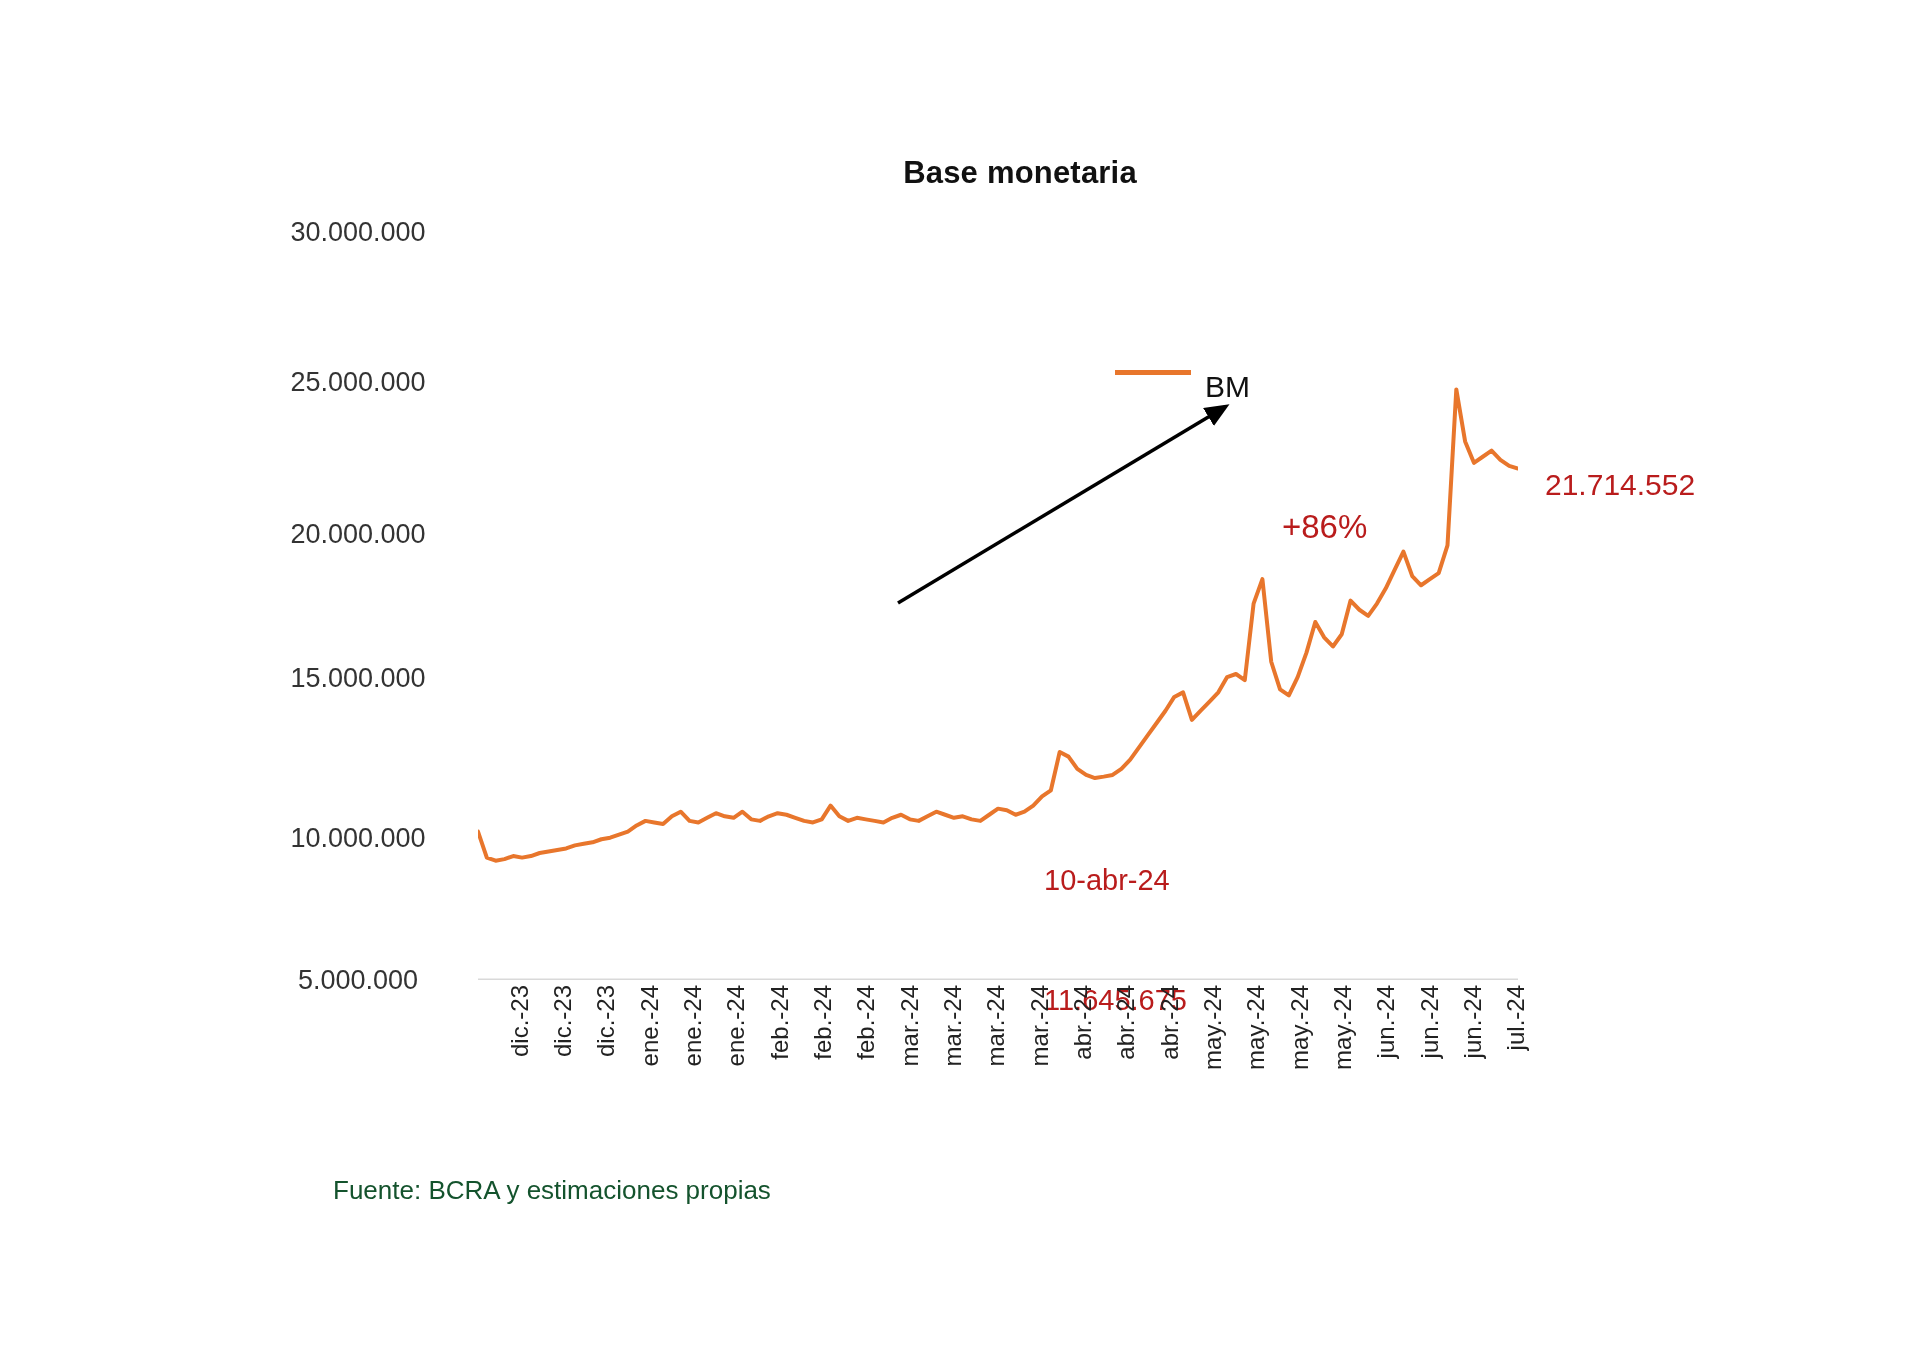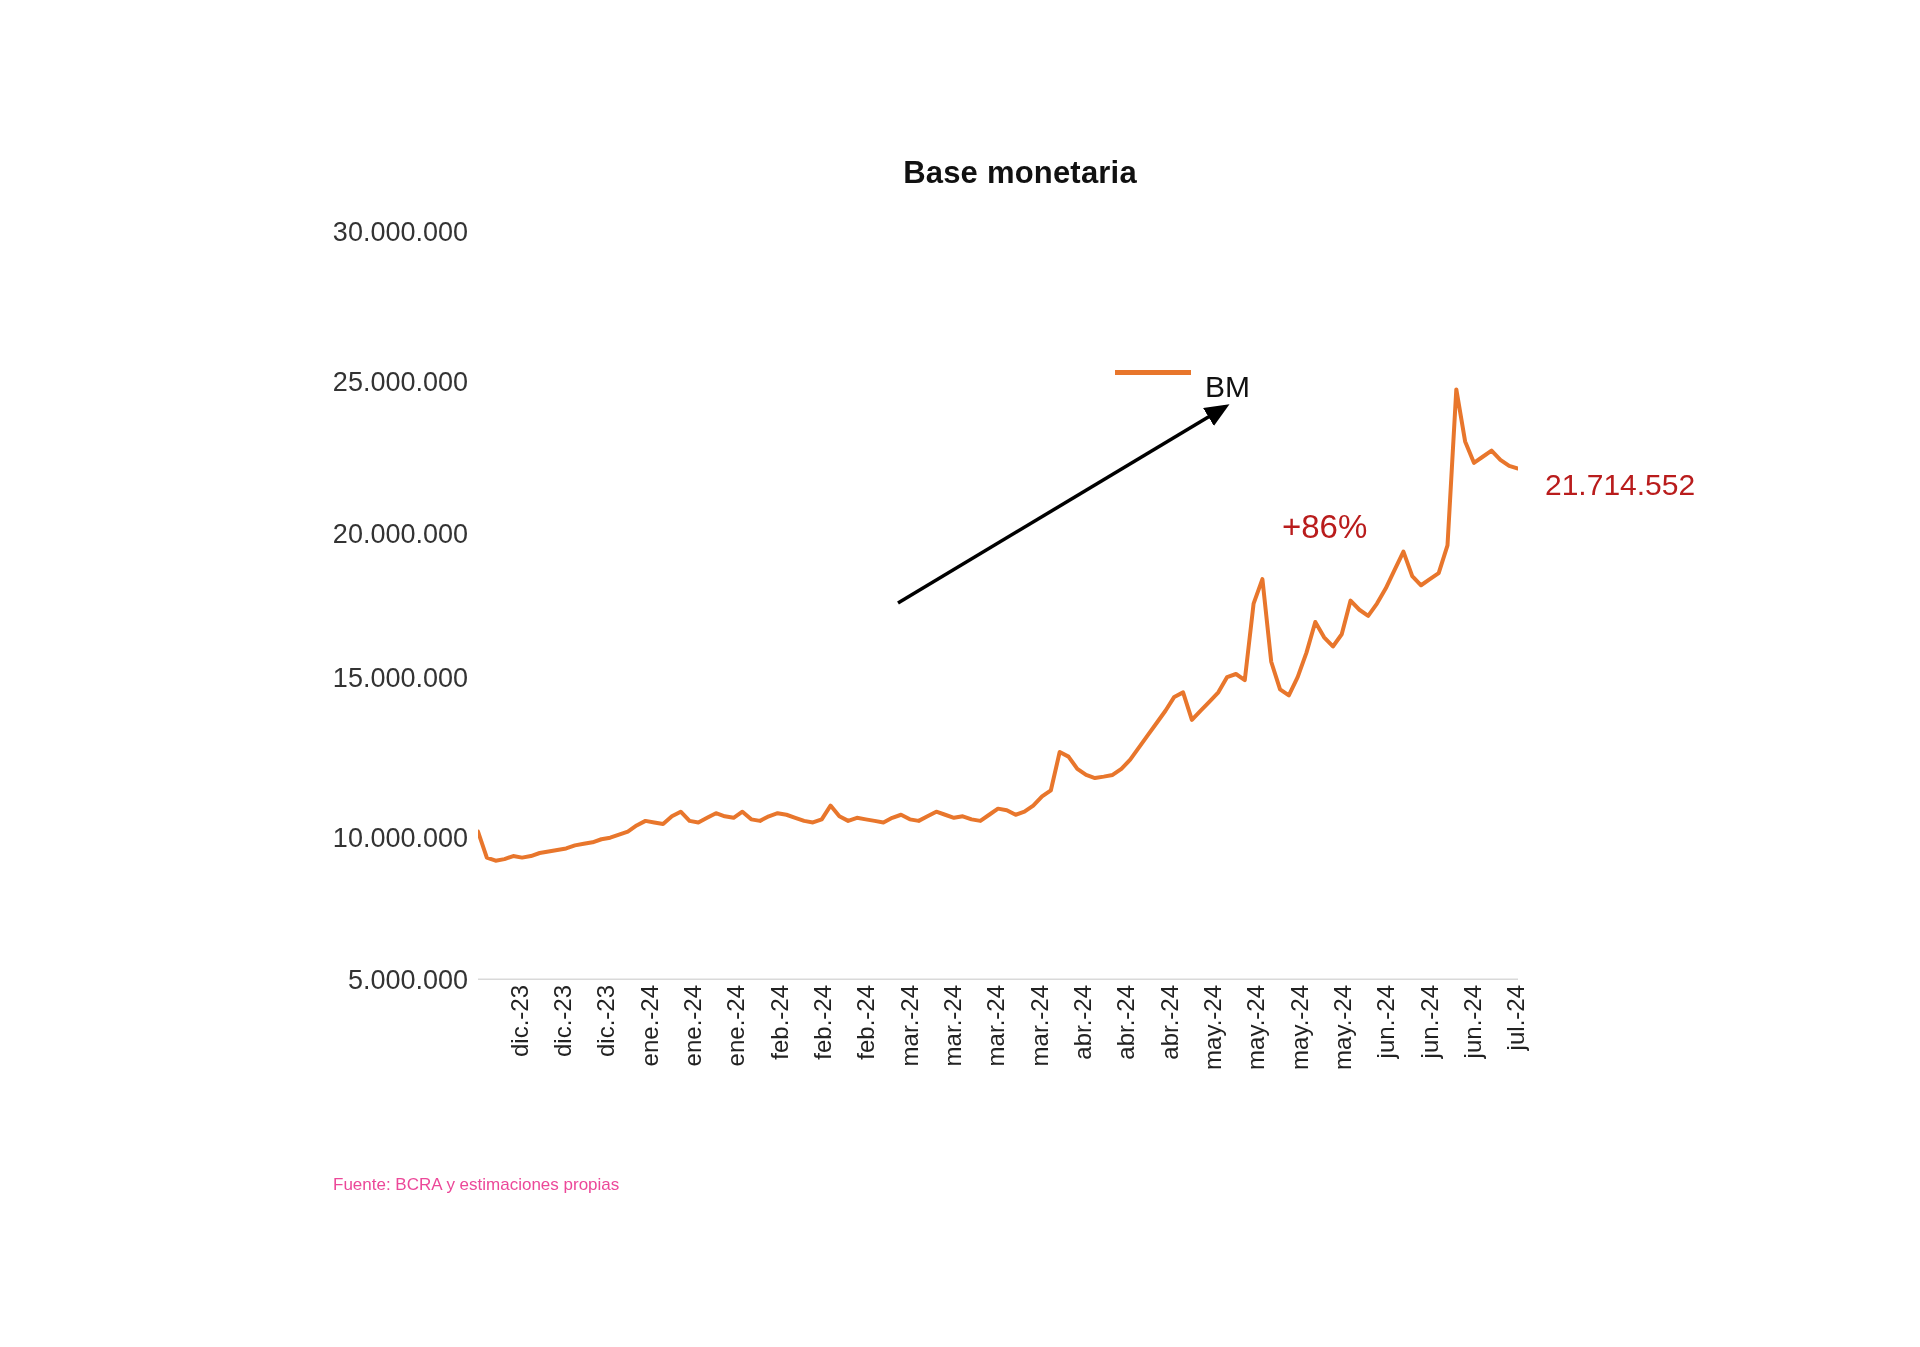--- a/index.html
+++ b/index.html
@@ -49,21 +49,21 @@
     left: 478px;
     top: 215px;
     width: 1040px;
     height: 765px;
   }
   
   .ytick {
     position: absolute;
     right: 1452px;
     width: 220px;
-    text-align: right;
+    text-align: center;
     font-size: 27px;
     color: #333333;
     white-space: nowrap;
   }
   
   #xlabels {
     position: absolute;
     left: 478px;
     top: 985px;
     width: 1040px;
@@ -118,22 +118,22 @@
   #anno-end {
     left: 1545px;
     top: 468px;
     font-size: 30px;
   }
   
   #source-note {
     position: absolute;
     left: 333px;
     top: 1175px;
-    font-size: 17px;
-    color: #ec4899;
+    font-size: 26px;
+    color: #14532d;
   }
   svg { display: block; }
 </style>
 </head>
 <body>
 
 <div id="stage">
 
   <div id="chart-title">Base monetaria</div>
 
@@ -159,20 +159,24 @@
       <line x1="420" y1="388" x2="747" y2="192" stroke="#000000" stroke-width="3.5" marker-end="url(#arrowhead)"></line>
     </svg>
   </div>
 
   <div id="legend">
     <span class="swatch"></span>
     <span class="lbl">BM</span>
   </div>
 
   <div class="anno" id="anno-growth">+86%</div>
+  <div class="anno" id="anno-start">
+    <div>10-abr-24</div>
+    <div>11.645.675</div>
+  </div>
   <div class="anno" id="anno-end">21.714.552</div>
 
   <div id="xlabels">
       <div class="xtick" style="left: 27.6667px;">dic.-23</div>
       <div class="xtick" style="left: 71px;">dic.-23</div>
       <div class="xtick" style="left: 114.333px;">dic.-23</div>
       <div class="xtick" style="left: 157.667px;">ene.-24</div>
       <div class="xtick" style="left: 201px;">ene.-24</div>
       <div class="xtick" style="left: 244.333px;">ene.-24</div>
       <div class="xtick" style="left: 287.667px;">feb.-24</div>

